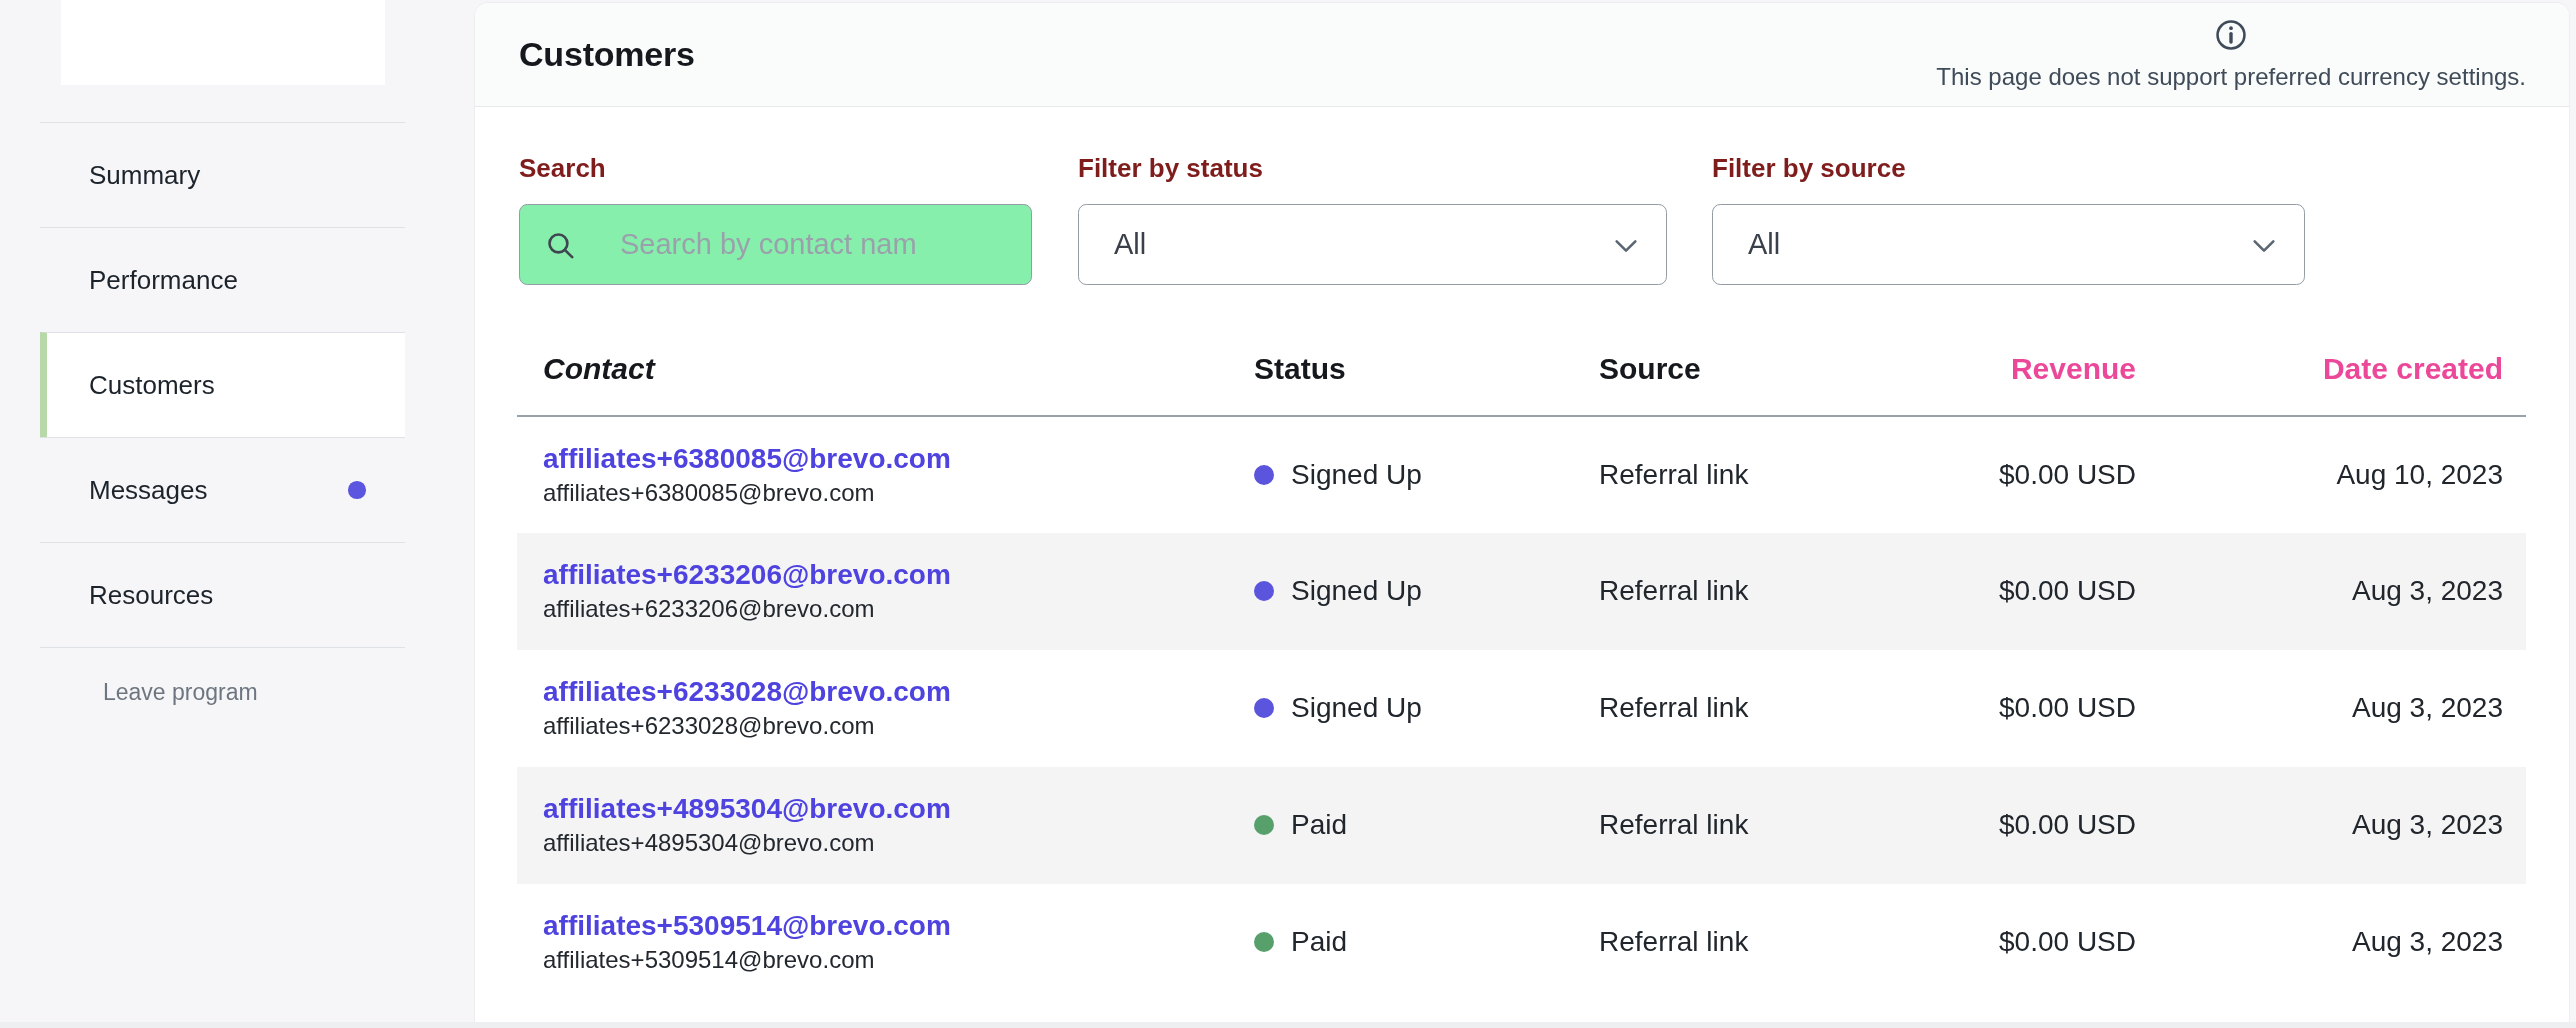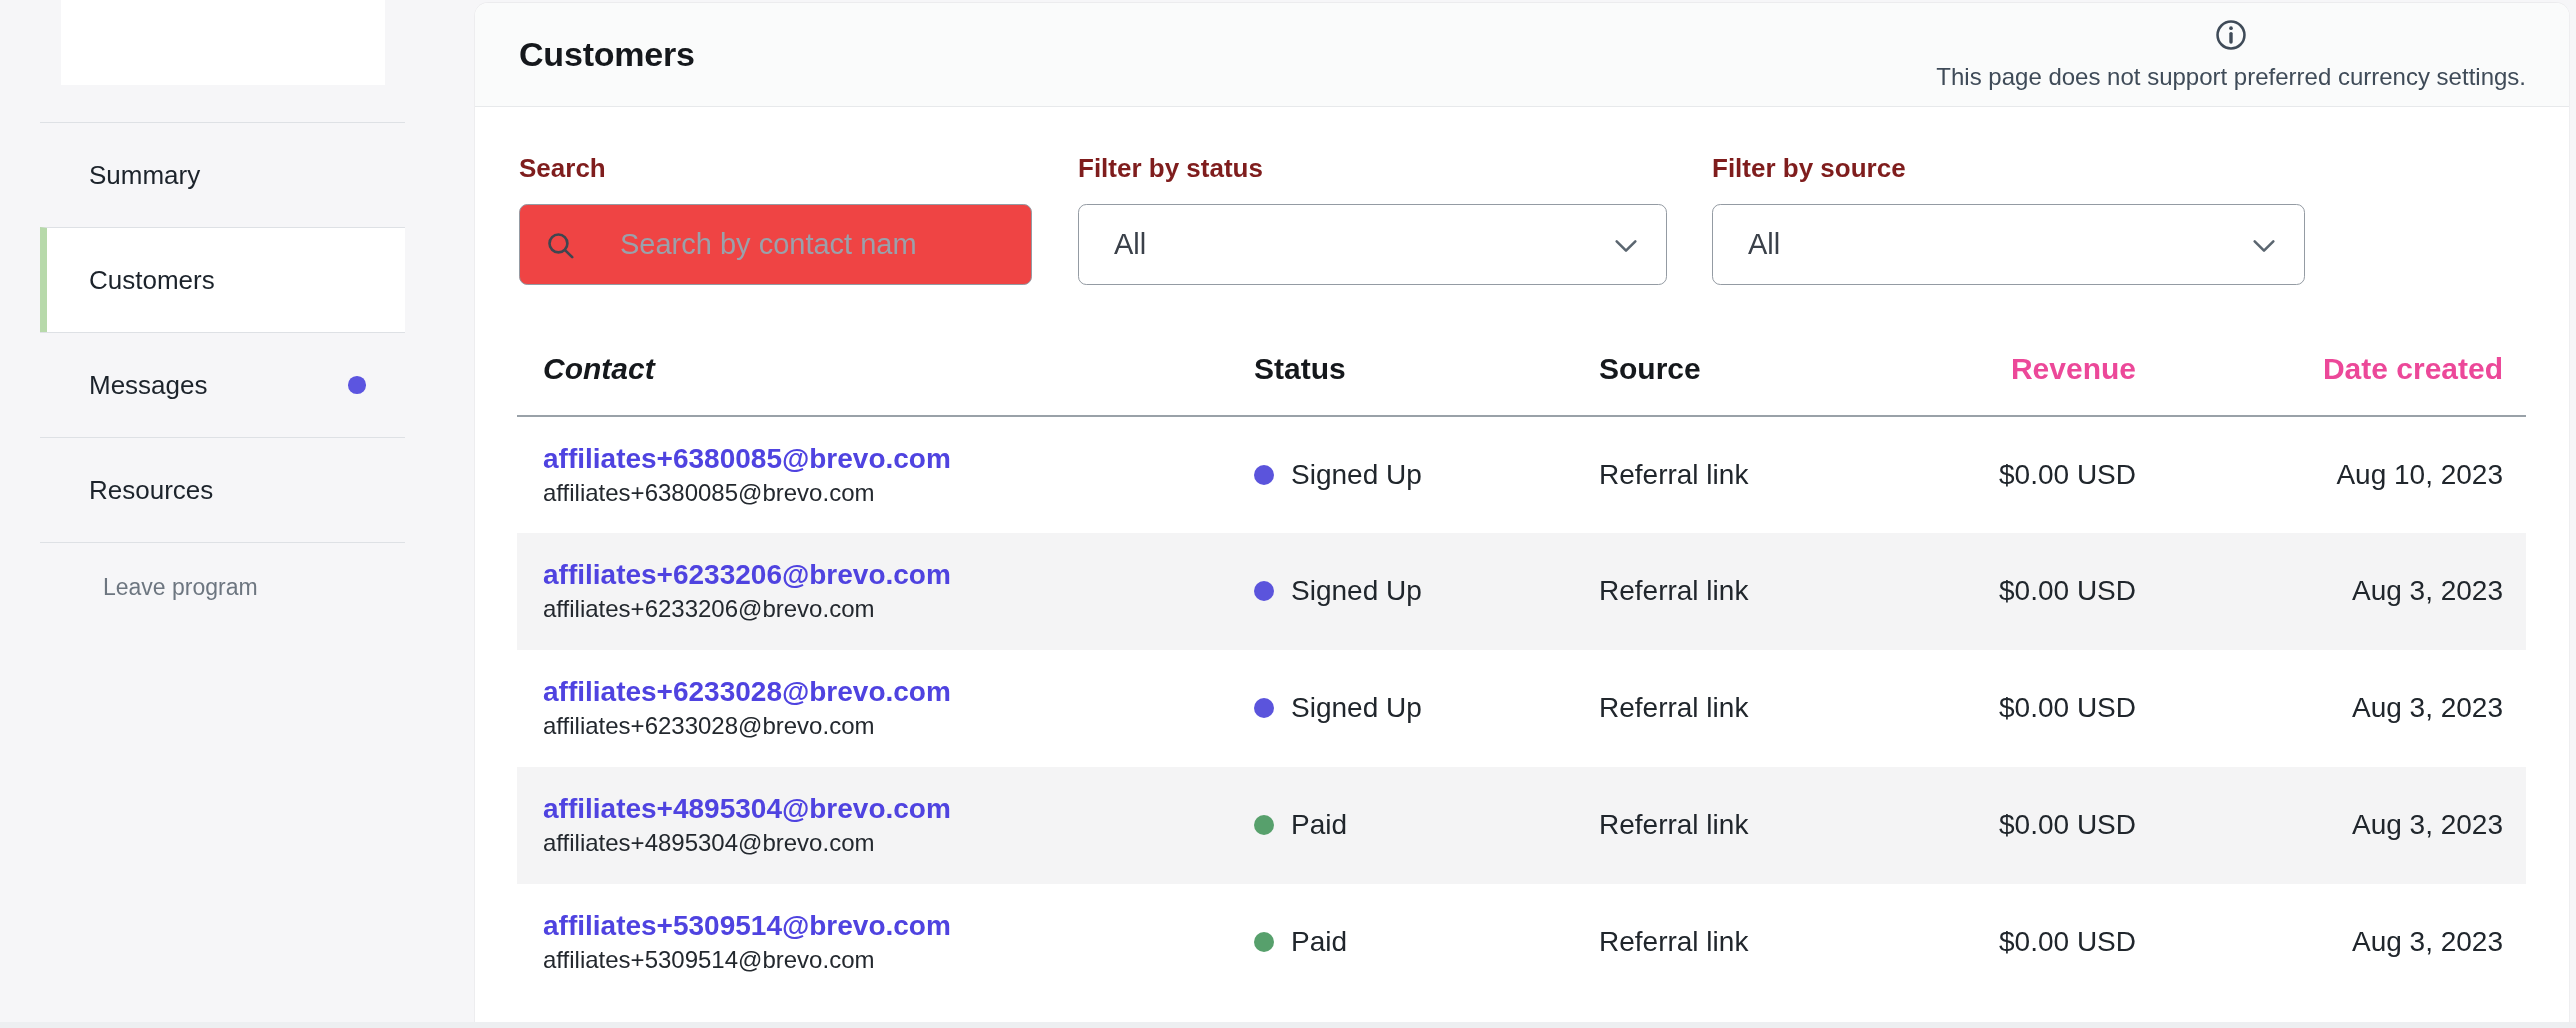--- a/index.html
+++ b/index.html
@@ -42,21 +42,21 @@
   .notice svg { display:block; }
 
   
   .filter-group { position:absolute; top:150px; }
   .filter-group .flabel { font-size:26px; font-weight:700; color:#7f1d1d; margin-bottom:20.4px; display:block; }
   .g-search { left:44px;  width:513px; }
   .g-status { left:603px; width:589px; }
   .g-source { left:1237px; width:593px; }
   .search-box {
     position:relative; height:81px; width:100%;
-    border:1.9px solid #949ba3; border-radius:8.3px; background:#ef4444;
+    border:1.9px solid #949ba3; border-radius:8.3px; background:#86efac;
   }
   .search-box input {
     width:100%; height:100%; border:none; outline:none; background:transparent;
     padding-left:100px; padding-right:18.5px; font-size:29px; color:#20262c;
     font-family:inherit;
   }
   .search-box input::placeholder { color:#9aa1ab; }
   .search-box .mag { position:absolute; left:24px; top:24px; }
   .dropdown {
     position:relative; height:81px; width:100%; background:#fff;
@@ -100,20 +100,23 @@
 </head>
 <body>
 
 <div class="sidebar">
   <div class="logo-box"></div>
 
   <div class="nav">
     <div class="nav-item">
       <span>Summary</span>
     </div>
+    <div class="nav-item">
+      <span>Performance</span>
+    </div>
     <div class="nav-item active">
       <span>Customers</span>
     </div>
     <div class="nav-item">
       <span>Messages</span>
       <span class="msg-badge" style="background-color: rgb(92, 85, 224);"></span>
     </div>
     <div class="nav-item">
       <span>Resources</span>
     </div>

